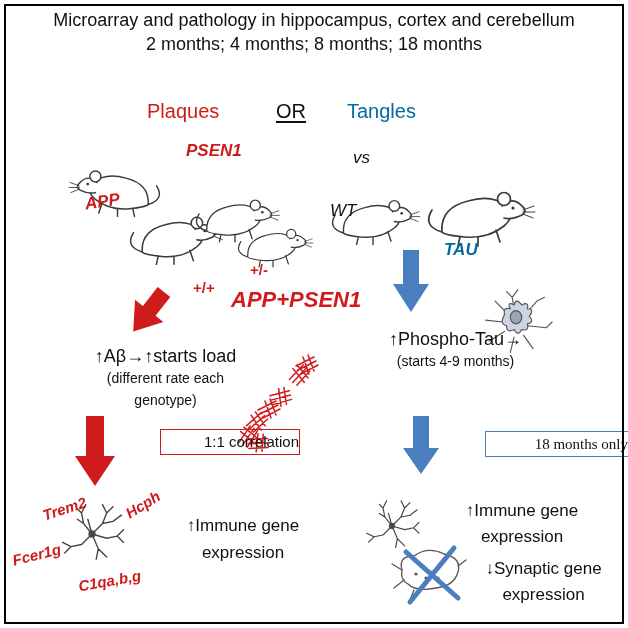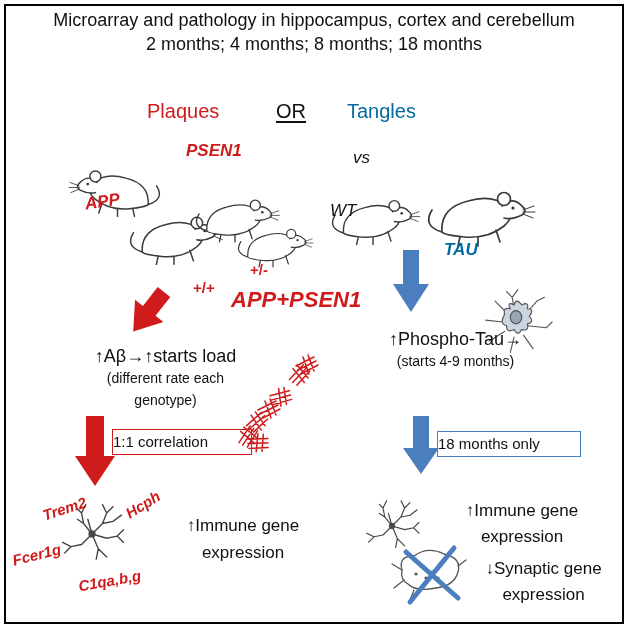--- a/index.html
+++ b/index.html
@@ -16,23 +16,23 @@
   .header{position:absolute;top:8px;left:0;right:0;text-align:center;line-height:24px;}
   .hdr1,.hdr2{font-size:18px;}
   .hdr3{font-size:17px;}
   .effect{font-size:20px;top:100px;}
   .or-underline{text-decoration:underline;text-underline-offset:3px;}
   .micelabel{font-size:17px;}
   .geno{font-size:15px;font-weight:bold;}
   .pathway{line-height:22px;}
   .pw-big{font-size:18px;}
   .pw-small{font-size:14px;}
-  .callout{position:absolute;height:24px;line-height:24px;text-align:left;font-size:15px;background:transparent;}
+  .callout{position:absolute;height:24px;line-height:24px;text-align:right;font-size:15px;background:transparent;margin-left:48px;}
   .callout.redbox{border:1.5px solid #cf1b1b;}
-  .callout.bluebox{border:1.5px solid #4a7ebf;}
+  .callout.bluebox{border:1.5px solid #4a7ebf;font-family:Liberation Serif, serif;}
   .gene{font-size:15px;font-weight:bold;font-style:italic;color:#cf1b1b;}
   .outcome{font-size:17px;line-height:27px;}
 </style>
 </head>
 <body>
 
 <div class="frame">
 
   <svg class="layer" width="628" height="628" viewBox="0 0 628 628" aria-hidden="true">
     <defs>

